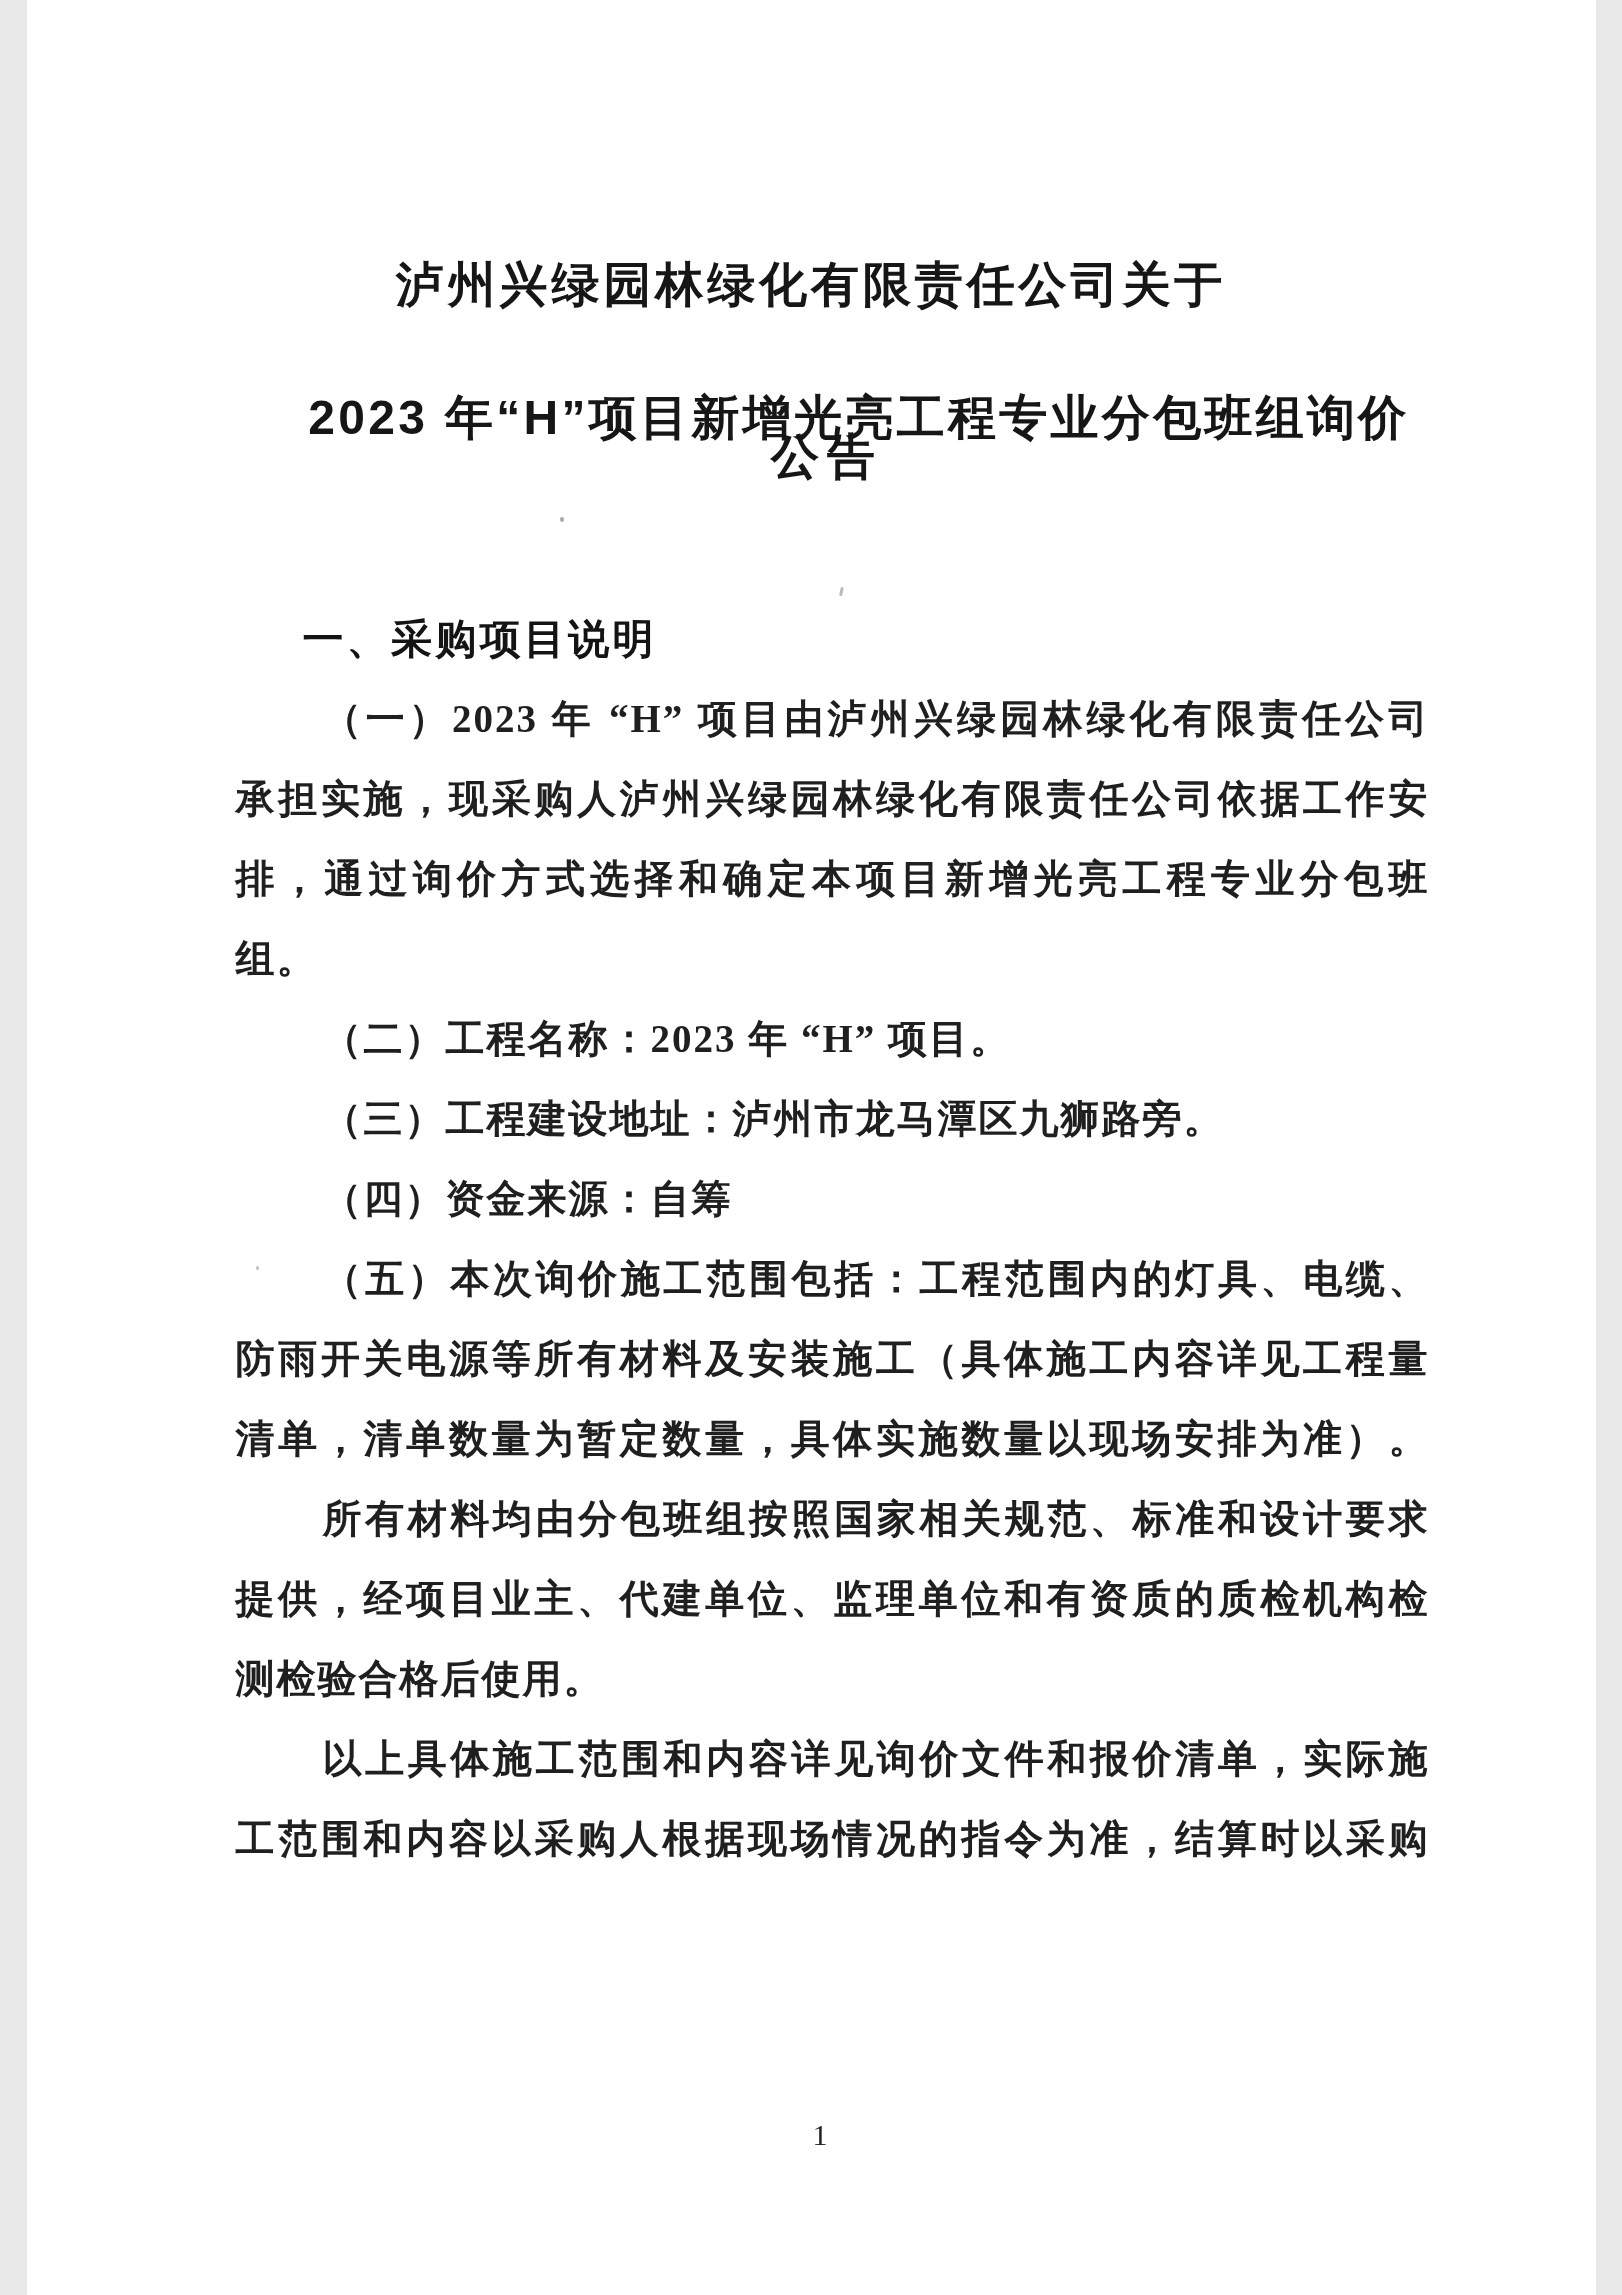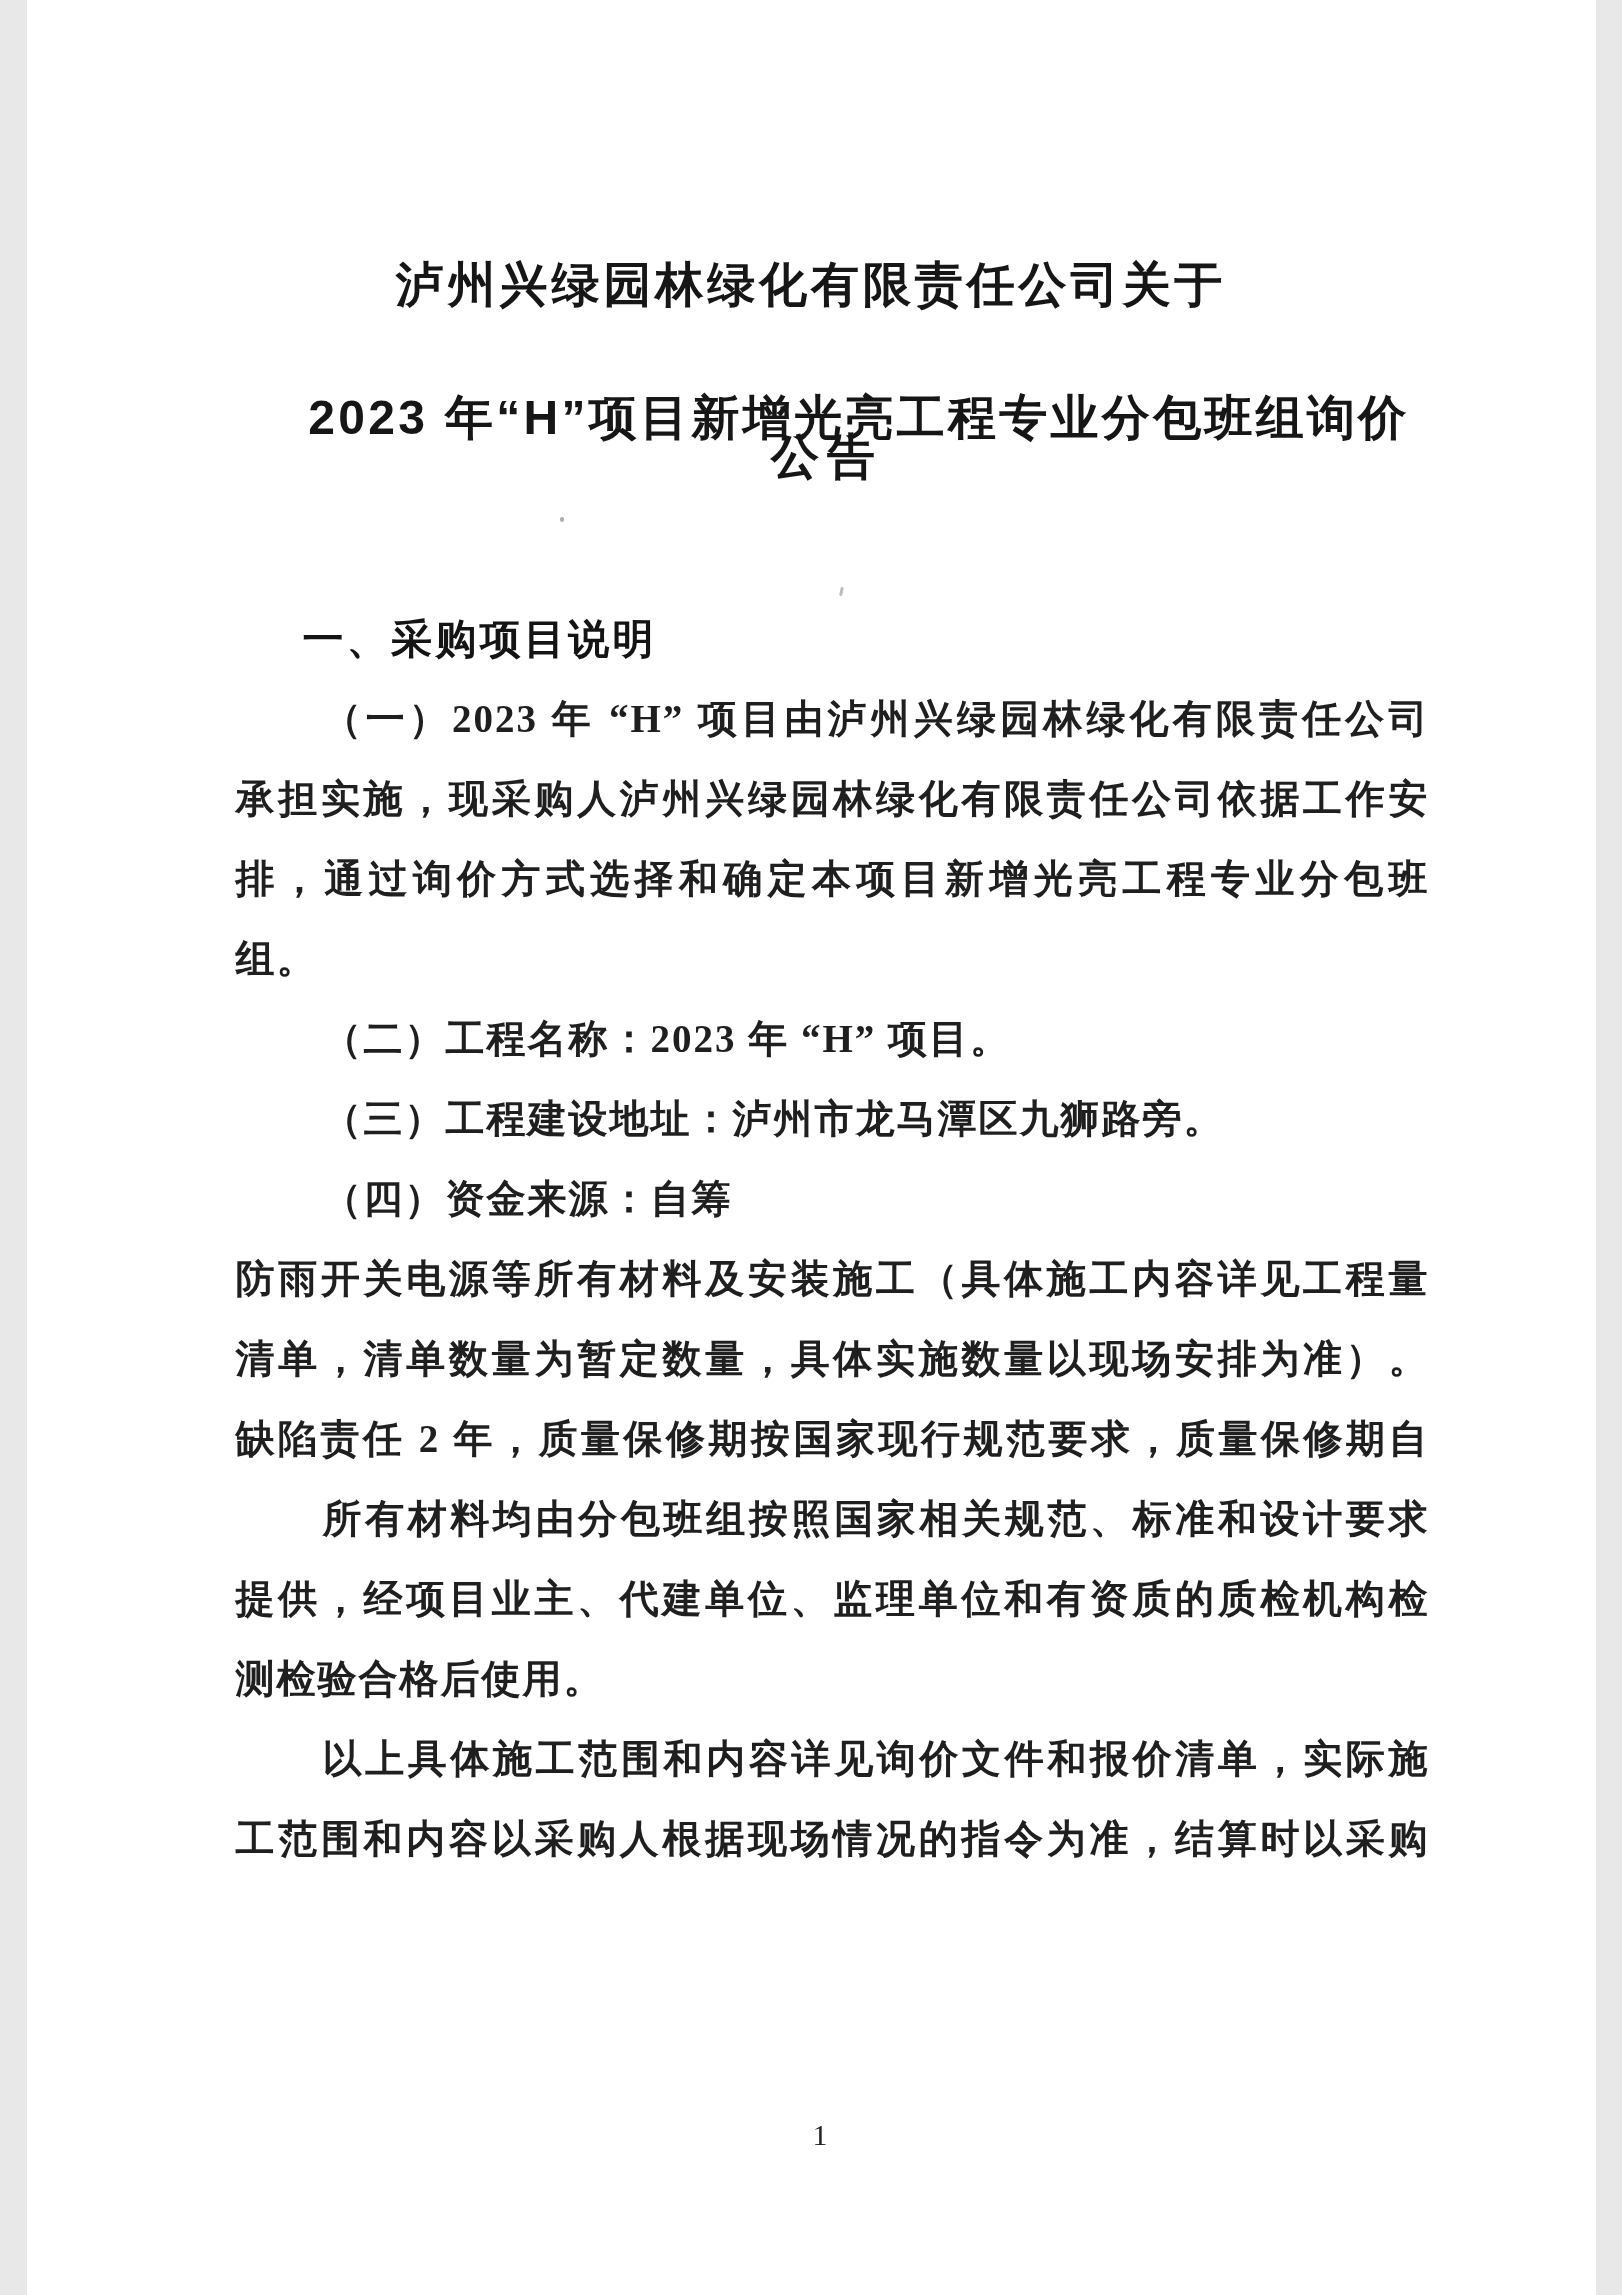--- a/index.html
+++ b/index.html
@@ -98,23 +98,23 @@
 
   <div class="body-block">
     <div class="line heading-line">一、采购项目说明</div>
     <div class="line indent jfull">（一）2023 年 “H” 项目由泸州兴绿园林绿化有限责任公司</div>
     <div class="line jfull">承担实施，现采购人泸州兴绿园林绿化有限责任公司依据工作安</div>
     <div class="line jfull">排，通过询价方式选择和确定本项目新增光亮工程专业分包班</div>
     <div class="line">组。</div>
     <div class="line indent">（二）工程名称：2023 年 “H” 项目。</div>
     <div class="line indent">（三）工程建设地址：泸州市龙马潭区九狮路旁。</div>
     <div class="line indent">（四）资金来源：自筹</div>
+    <div class="line indent jfull">（五）本次询价施工范围包括：工程范围内的灯具、电缆、</div>
     <div class="line jfull">防雨开关电源等所有材料及安装施工（具体施工内容详见工程量</div>
     <div class="line jfull">清单，清单数量为暂定数量，具体实施数量以现场安排为准）。</div>
-    <div class="line jfull">缺陷责任 2 年，质量保修期按国家现行规范要求，质量保修期自</div>
     <div class="line indent jfull">所有材料均由分包班组按照国家相关规范、标准和设计要求</div>
     <div class="line jfull">提供，经项目业主、代建单位、监理单位和有资质的质检机构检</div>
     <div class="line">测检验合格后使用。</div>
     <div class="line indent jfull">以上具体施工范围和内容详见询价文件和报价清单，实际施</div>
     <div class="line jfull">工范围和内容以采购人根据现场情况的指令为准，结算时以采购</div>
   </div>
 
   <div class="page-number">1</div>
 
 </div>

